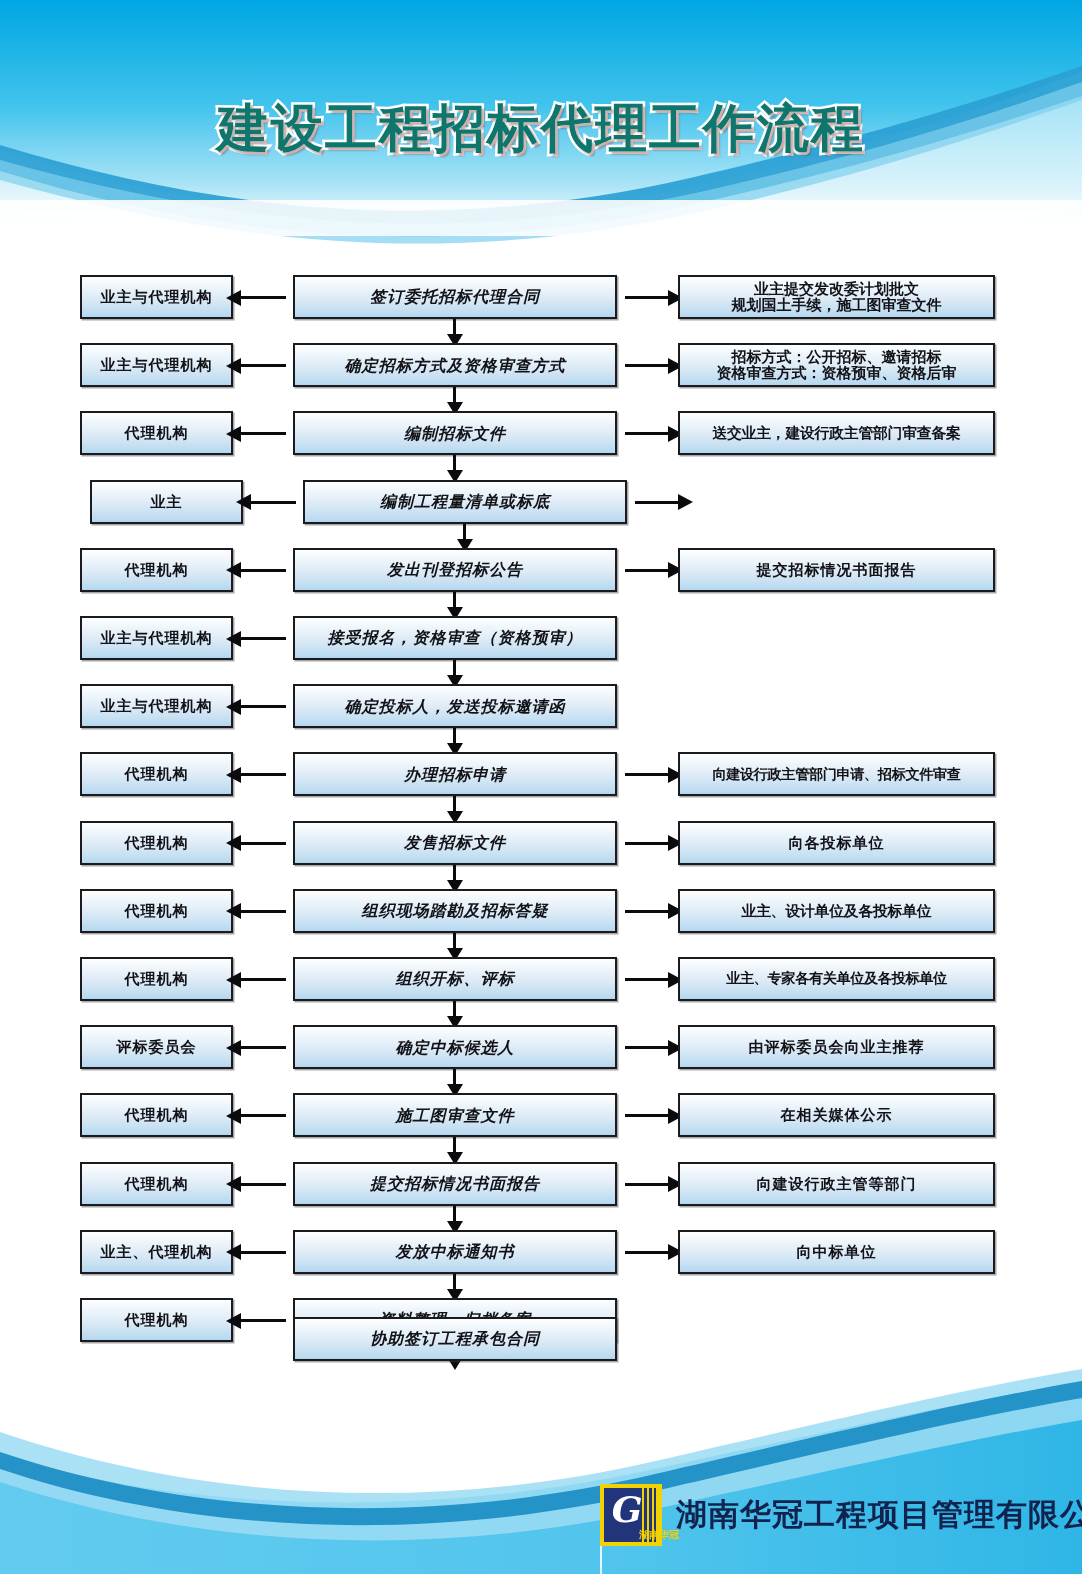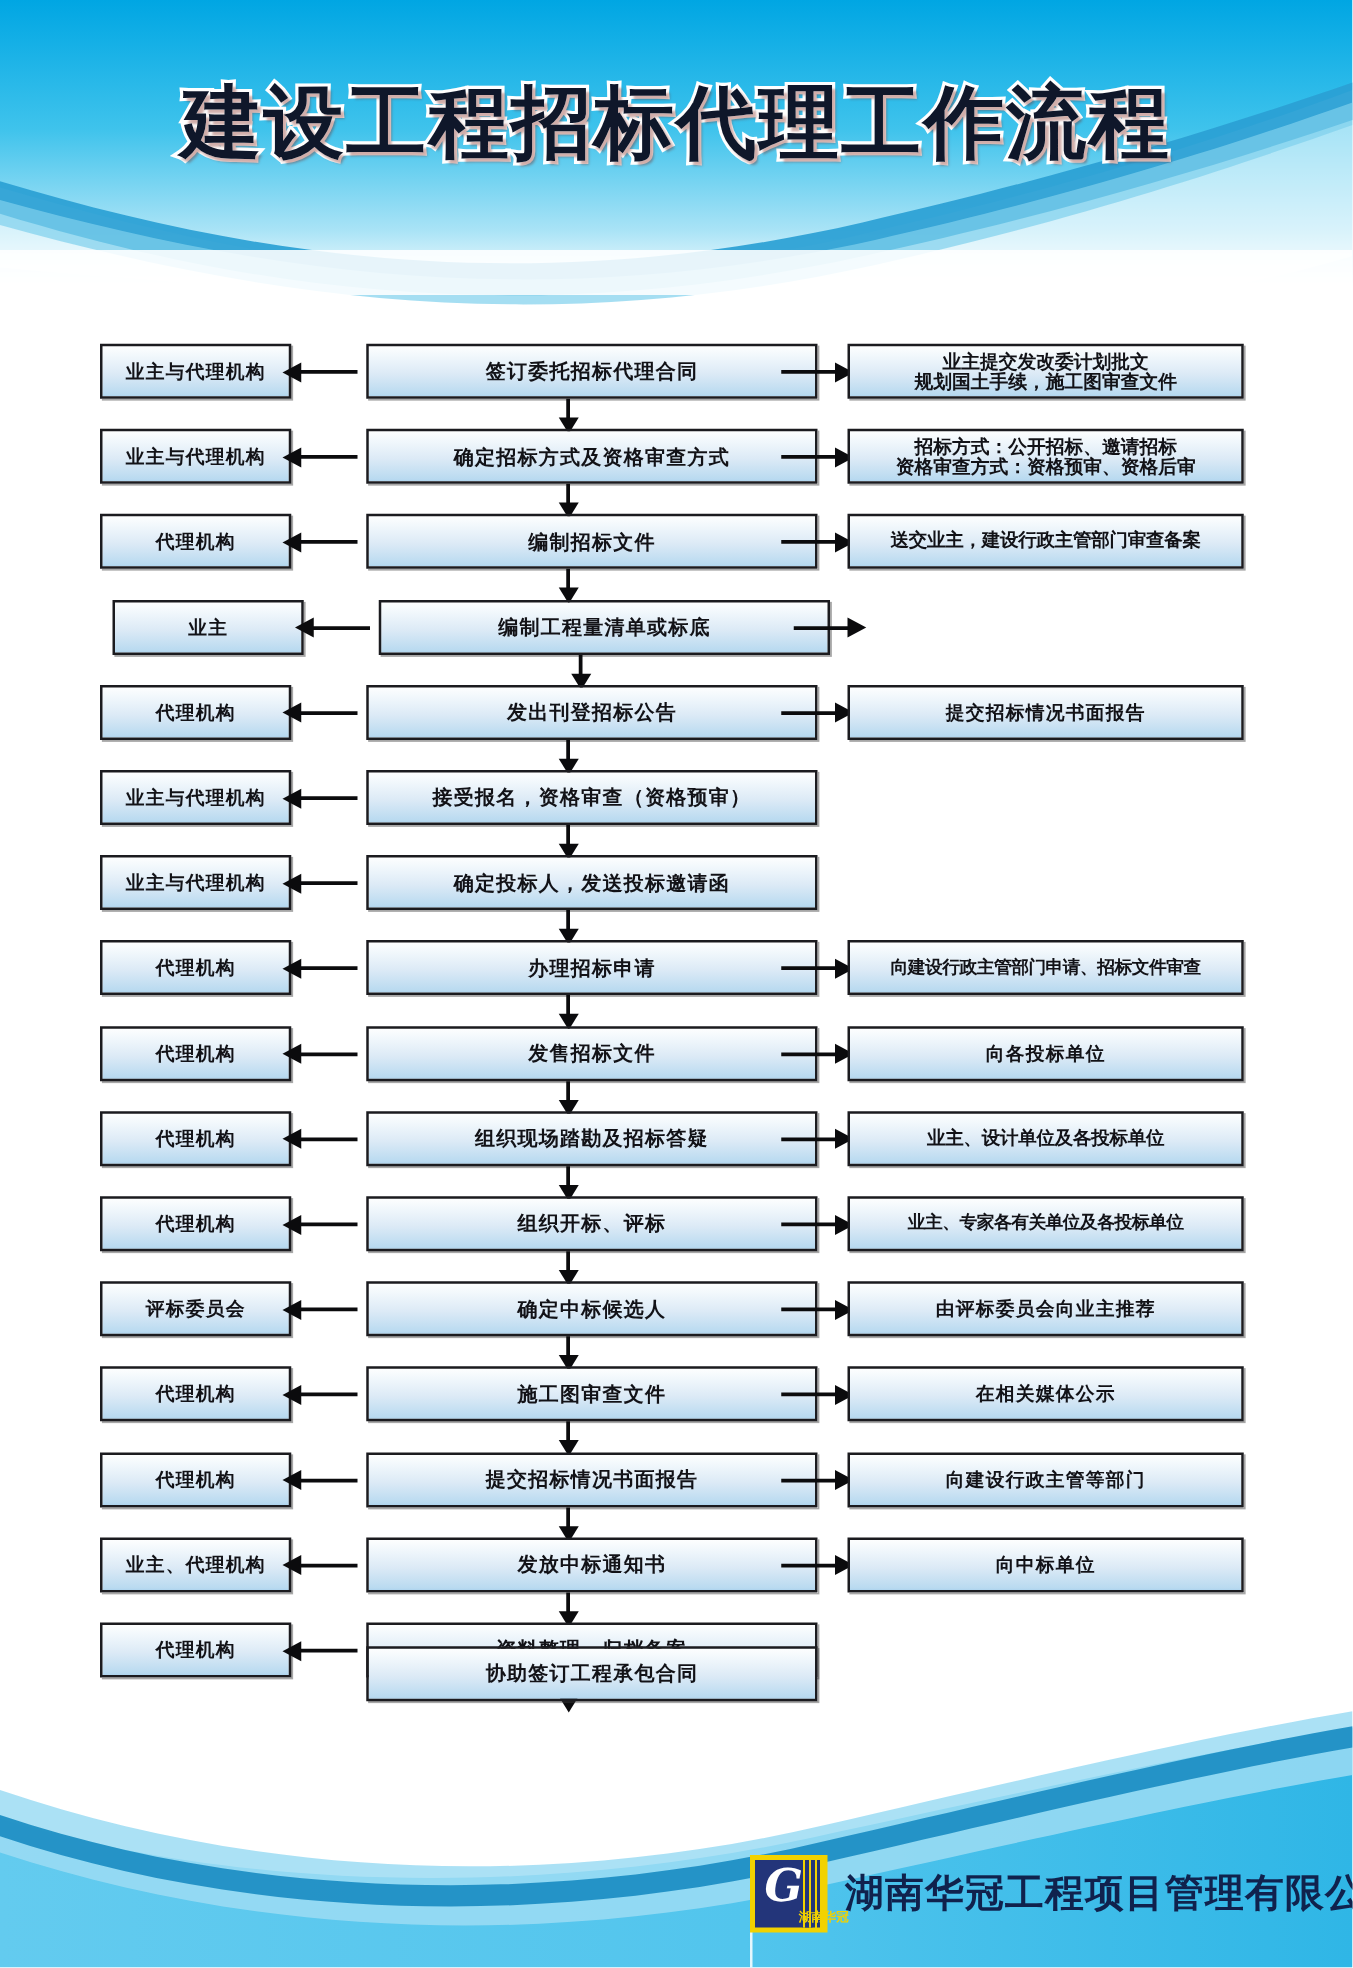--- a/index.html
+++ b/index.html
@@ -15,48 +15,49 @@
   #bg{position:absolute;left:0;top:0;width:1082px;height:1574px;z-index:0;}
 
   
   .title-wrap{
     position:absolute;left:0;top:55px;width:1082px;height:95px;
     z-index:5;text-align:center;
   }
   .title{
     display:inline-block;
     font-family:"DejaVu Sans","Liberation Sans",sans-serif;
-    font-size:64px;font-weight:bold;letter-spacing:2px;
-    color:#0f172a;
+    font-size:52px;font-weight:bold;letter-spacing:2px;
+    color:#0f766e;
     -webkit-text-stroke:5px #ffffff;
     paint-order:stroke fill;
     text-shadow:
        0 0 0 #fff,
        3px 3px 2px rgba(120,20,10,.35);
     white-space:nowrap;
+    margin-top:39px;
   }
 
   
   #chart{position:absolute;left:0;top:0;width:1082px;height:1574px;z-index:4;border-radius:31px;}
 
   .row{position:absolute;left:0;width:1082px;height:46px;}
 
   .box{
     position:absolute;top:0;height:44px;
     border:2px solid #1b1b1f;
     box-sizing:border-box;
     background:linear-gradient(to bottom,#fdfefe 0%,#f2f8fc 18%,#dceaf6 55%,#b9daf0 96%,#aed4ee 100%);
     box-shadow:1.5px 1.5px 0 rgba(60,60,60,.45);
     display:flex;align-items:center;justify-content:center;
     color:#121217;font-weight:bold;
     line-height:1.08;text-align:center;
     letter-spacing:1px;
   }
   .box.left  {left:80px; width:153px; font-size:15px;}
-  .box.mid   {left:293px;width:361px; font-size:16px;}
+  .box.mid   {left:293px;width:324px; font-size:16px;font-style:italic;}
   .box.right {left:678px;width:317px; font-size:15px;}
 
   .box.two-line{flex-direction:column;font-size:15px;letter-spacing:0px;}
   .box.two-line span{display:block;}
   .box.tight{font-size:14.2px;letter-spacing:-0.4px;}
   .box.tighter{font-size:14.8px;letter-spacing:-0.2px;}
 
   
   .arrow-left{
     position:absolute;top:21px;left:240px;width:46px;height:3px;

